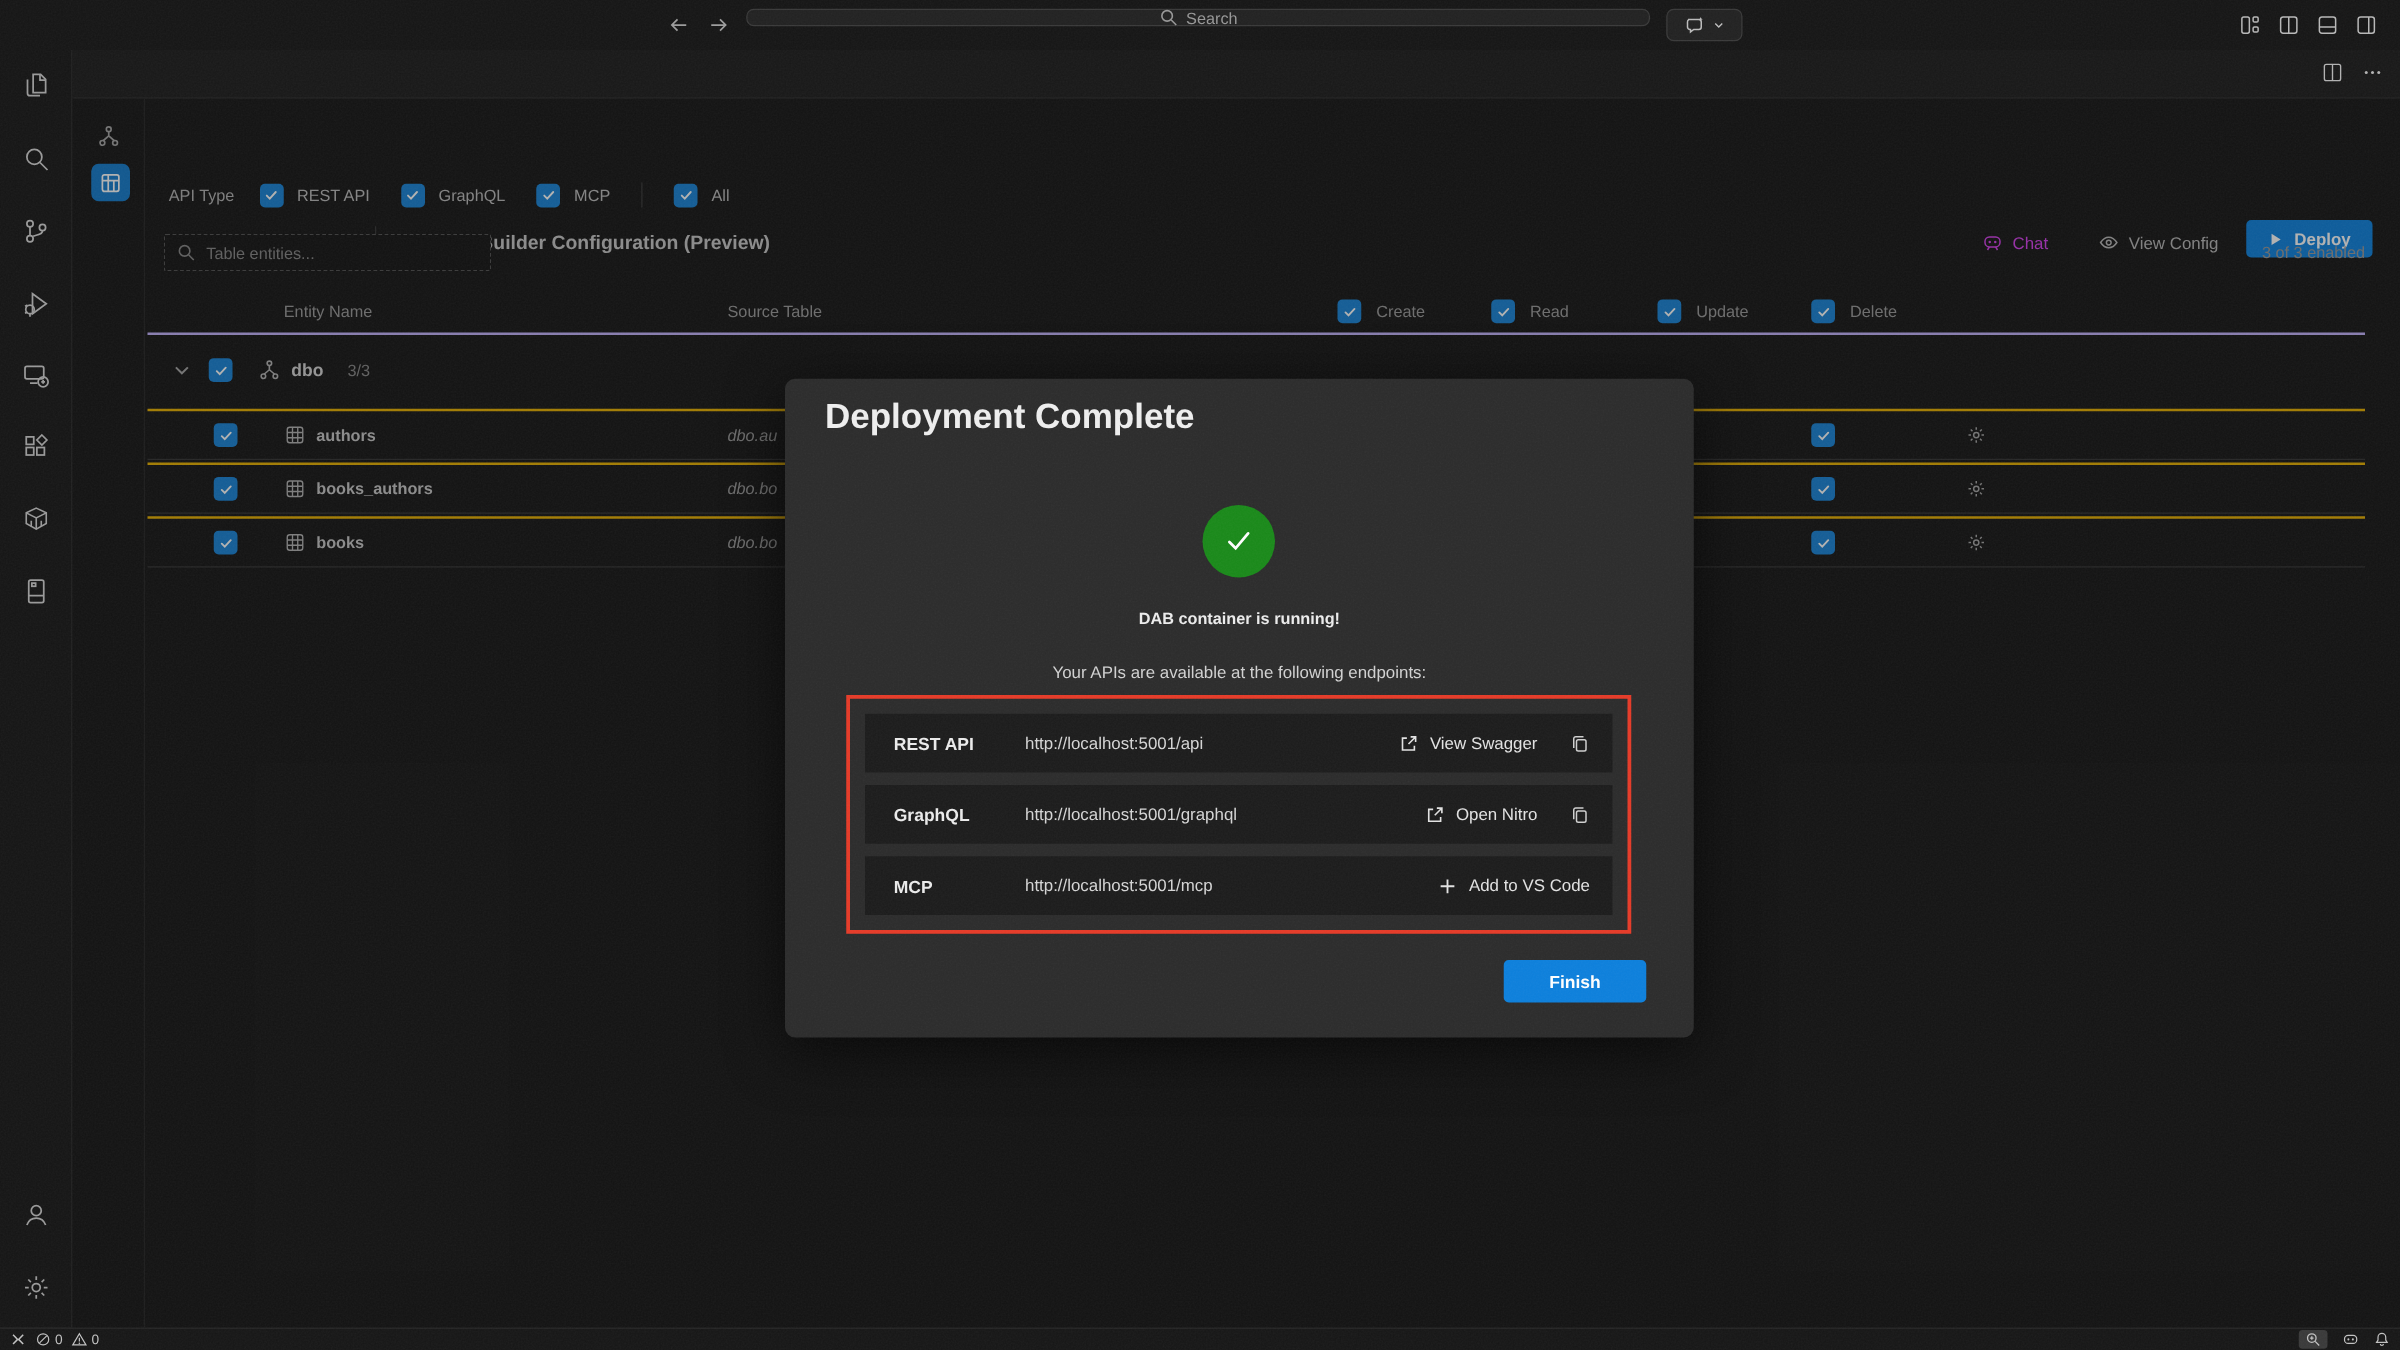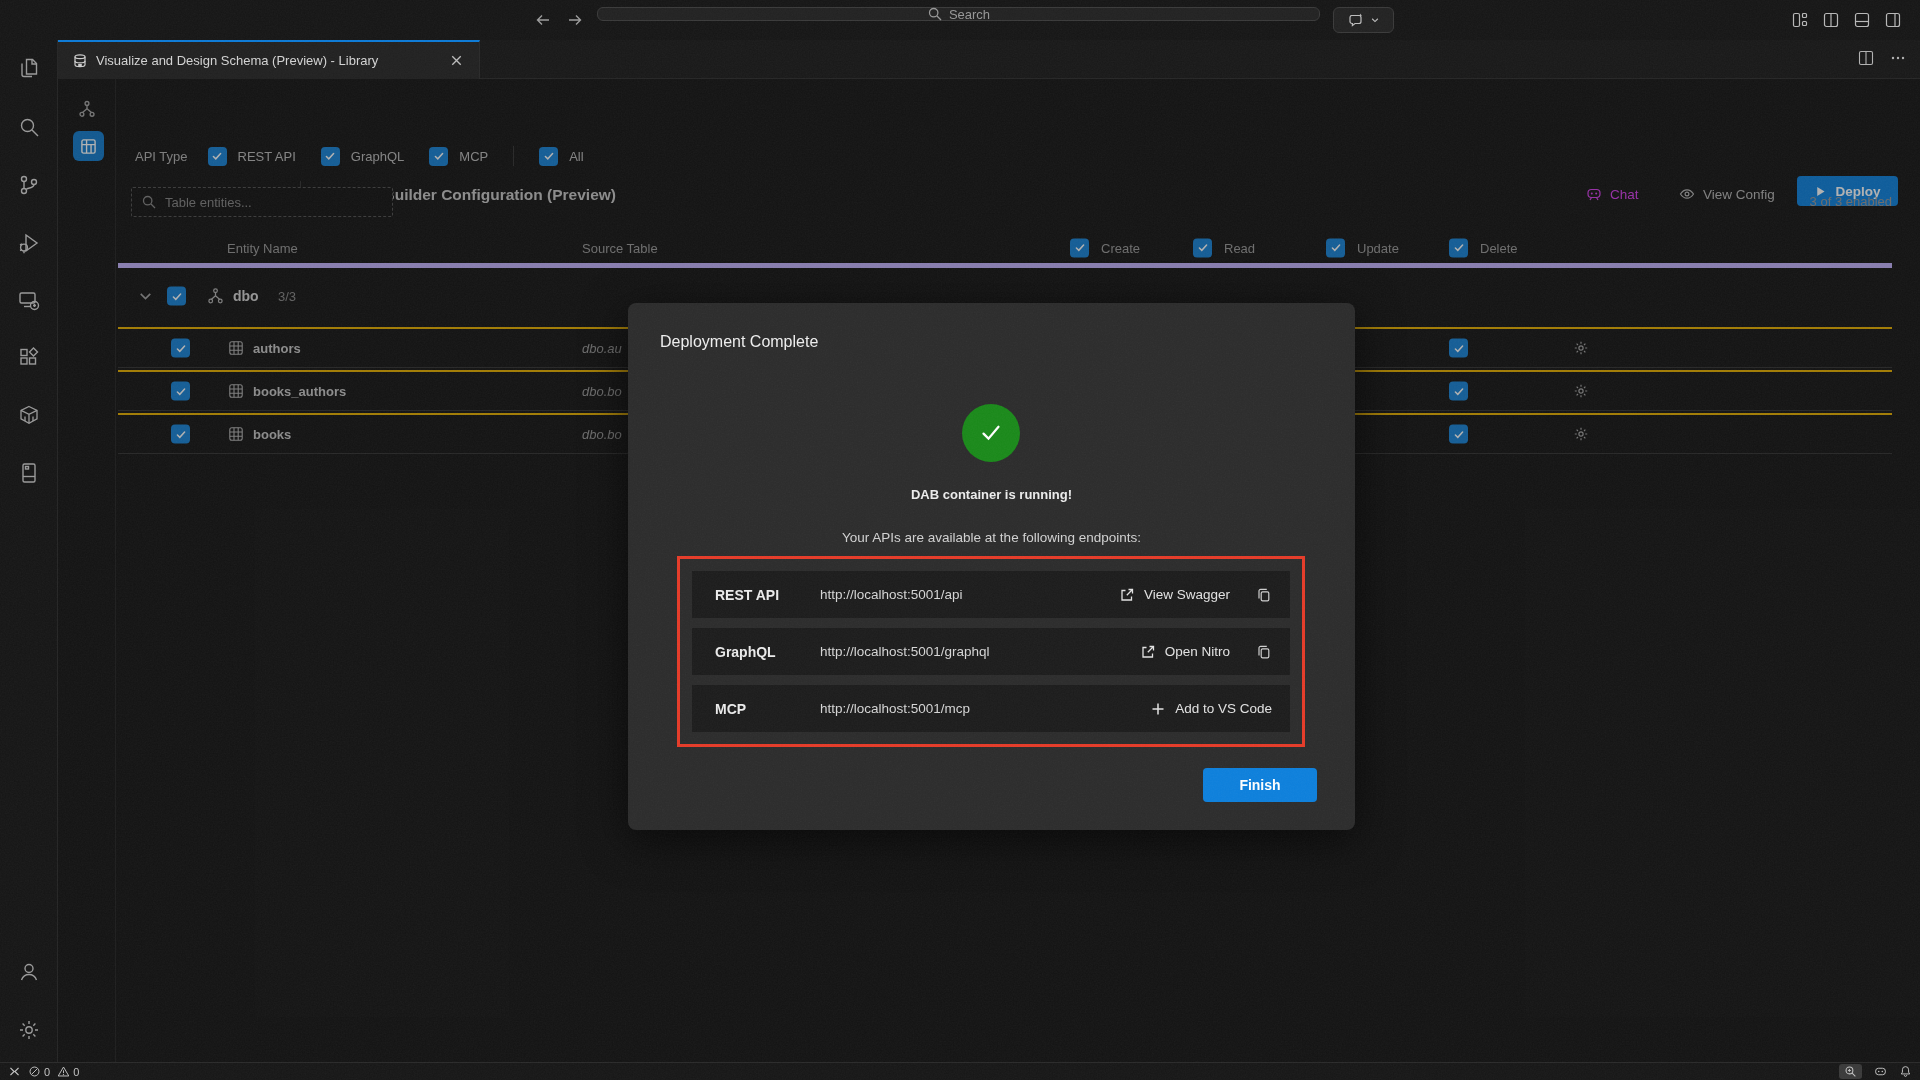--- a/index.html
+++ b/index.html
@@ -48,40 +48,40 @@
   .flabel { margin-right:20px; color:#b4b4b4; }
   .fopt { display:flex; align-items:center; gap:11px; margin-right:25px; }
   .vdiv { width:1px; height:20px; background:#3c3c3c; margin-right:25px; }
 
   .cb { width:19px; height:19px; border-radius:4px; background:#1f87d8; display:inline-flex; align-items:center; justify-content:center; flex:0 0 auto; }
   .ck { width:12px; height:12px; }
 
   .filter-input { left:73px; top:108px; width:262px; height:30px; border:1px dashed #565656; border-radius:2px; display:flex; align-items:center; gap:8px; padding:0 9px; color:#8a8a8a; background:#1c1c1c; }
   .enabled-count { right:28px; top:115px; color:#9c9c9c; }
 
-  .thead { left:60px; top:153px; width:1774px; height:36px; border-bottom:5px solid #c4b5fd; color:#9d9d9d; }
+  .thead { left:60px; top:153px; width:1774px; height:36px; border-bottom:2px solid #c4b5fd; color:#9d9d9d; }
   .pos { position:absolute; top:50%; transform:translateY(-50%); white-space:nowrap; }
   .hcb { display:flex; align-items:center; gap:12px; }
 
   .group-row { left:60px; top:193px; width:1774px; height:48px; color:#cfcfcf; }
   .chev { color:#a6a6a6; width:17px; height:17px; }
   .g-name { font-weight:bold; font-size:14px; color:#d6d6d6; }
   .g-count { color:#8d8d8d; }
 
   .erow { position:absolute; left:60px; width:1774px; height:41px; background:#1d1d1d; border-top:2px solid #eab308; border-bottom:1px solid #3a3a3a; }
   .erow .name { color:#c9c9c9; font-weight:bold; }
   .erow .src { color:#9c9c9c;font-style:italic; }
   .tintern { color:#b5b5b5; }
   .gear { color:#a8a8a8; }
 
   .dim { position:absolute; left:0; top:0; width:1862px; height:983px; background:rgba(0,0,0,0.30); z-index:5; pointer-events:none; }
 
   
   .modal { position:absolute; left:628px; top:303px; width:727px; height:527px; background:#2c2c2c; border-radius:8px; box-shadow:0 10px 44px rgba(0,0,0,0.65); z-index:10; }
-  .m-title { position:absolute; left:32px; top:30px; font-size:16px; font-weight:normal; color:#efefef; }
+  .m-title { position:absolute; left:32px; top:14px; font-size:28px; font-weight:bold; color:#efefef; }
   .m-circle { position:absolute; left:334px; top:101px; width:58px; height:58px; border-radius:50%; background:#1a8a1a; display:flex; align-items:center; justify-content:center; }
   .m-heading { position:absolute; left:0; top:184px; width:727px; text-align:center; font-size:13px; font-weight:bold; color:#ededed; }
   .m-sub { position:absolute; left:0; top:227px; width:727px; text-align:center; font-size:13.5px; color:#d2d2d2; }
   .ep-box { position:absolute; left:49px; top:253px; width:628px; height:191px; border:3px solid #e73b28; padding:12px 12px; display:flex; flex-direction:column; gap:10px; }
   .ep-row { flex:1; background:#1c1c1c; display:flex; align-items:center; padding:0 18px 0 23px; }
   .ep-label { width:105px; font-weight:bold; font-size:14px; color:#ececec; }
   .ep-url { flex:1; font-size:13.5px; color:#d6d6d6; }
   .ep-right { display:flex; align-items:center; gap:26px; }
   .ep-action { display:flex; align-items:center; gap:9px; color:#e3e3e3; font-size:13.5px; }
   .ep-copy { color:#d0d0d0; }
@@ -257,38 +257,20 @@
         <svg viewBox="0 0 24 24">
           <g fill="none" stroke="currentColor" stroke-width="1.4">
             <circle cx="12" cy="12" r="3.2"></circle>
             <path d="M12 3v3M12 18v3M3 12h3M18 12h3M5.6 5.6l2.1 2.1M16.3 16.3l2.1 2.1M18.4 5.6l-2.1 2.1M7.7 16.3l-2.1 2.1"></path>
           </g>
         </svg>
       </span>
   </nav>
 
   <div class="tabbar">
-    <div class="tab">
-      <span>
-          <svg class="ic" viewBox="0 0 16 16">
-            <g fill="none" stroke="#cfcfcf" stroke-width="1.2">
-              <ellipse cx="8" cy="3.8" rx="5" ry="1.9"></ellipse>
-              <path d="M3 3.8v8c0 1 2.2 1.9 5 1.9s5-.9 5-1.9v-8"></path>
-              <path d="M3 8c0 1 2.2 1.9 5 1.9S13 9 13 8"></path>
-            </g>
-            <rect x="6.2" y="11" width="3.6" height="2.6" fill="#cfcfcf"></rect>
-          </svg>
-        </span>
-      <span class="tab-title">Visualize and Design Schema (Preview) - Library</span>
-      <span class="tab-close">
-          <svg viewBox="0 0 16 16" width="17" height="17">
-            <path d="M4 4l8 8M12 4l-8 8" stroke="currentColor" stroke-width="1.3"></path>
-          </svg>
-        </span>
-    </div>
     <div class="tabbar-actions">
       <span>
           <svg class="ic" viewBox="0 0 16 16">
             <g fill="none" stroke="currentColor" stroke-width="1.1">
               <rect x="1.5" y="1.5" width="13" height="13" rx="1.5"></rect>
               <path d="M8 1.5v13"></path>
             </g>
           </svg>
         </span>
       <span>

